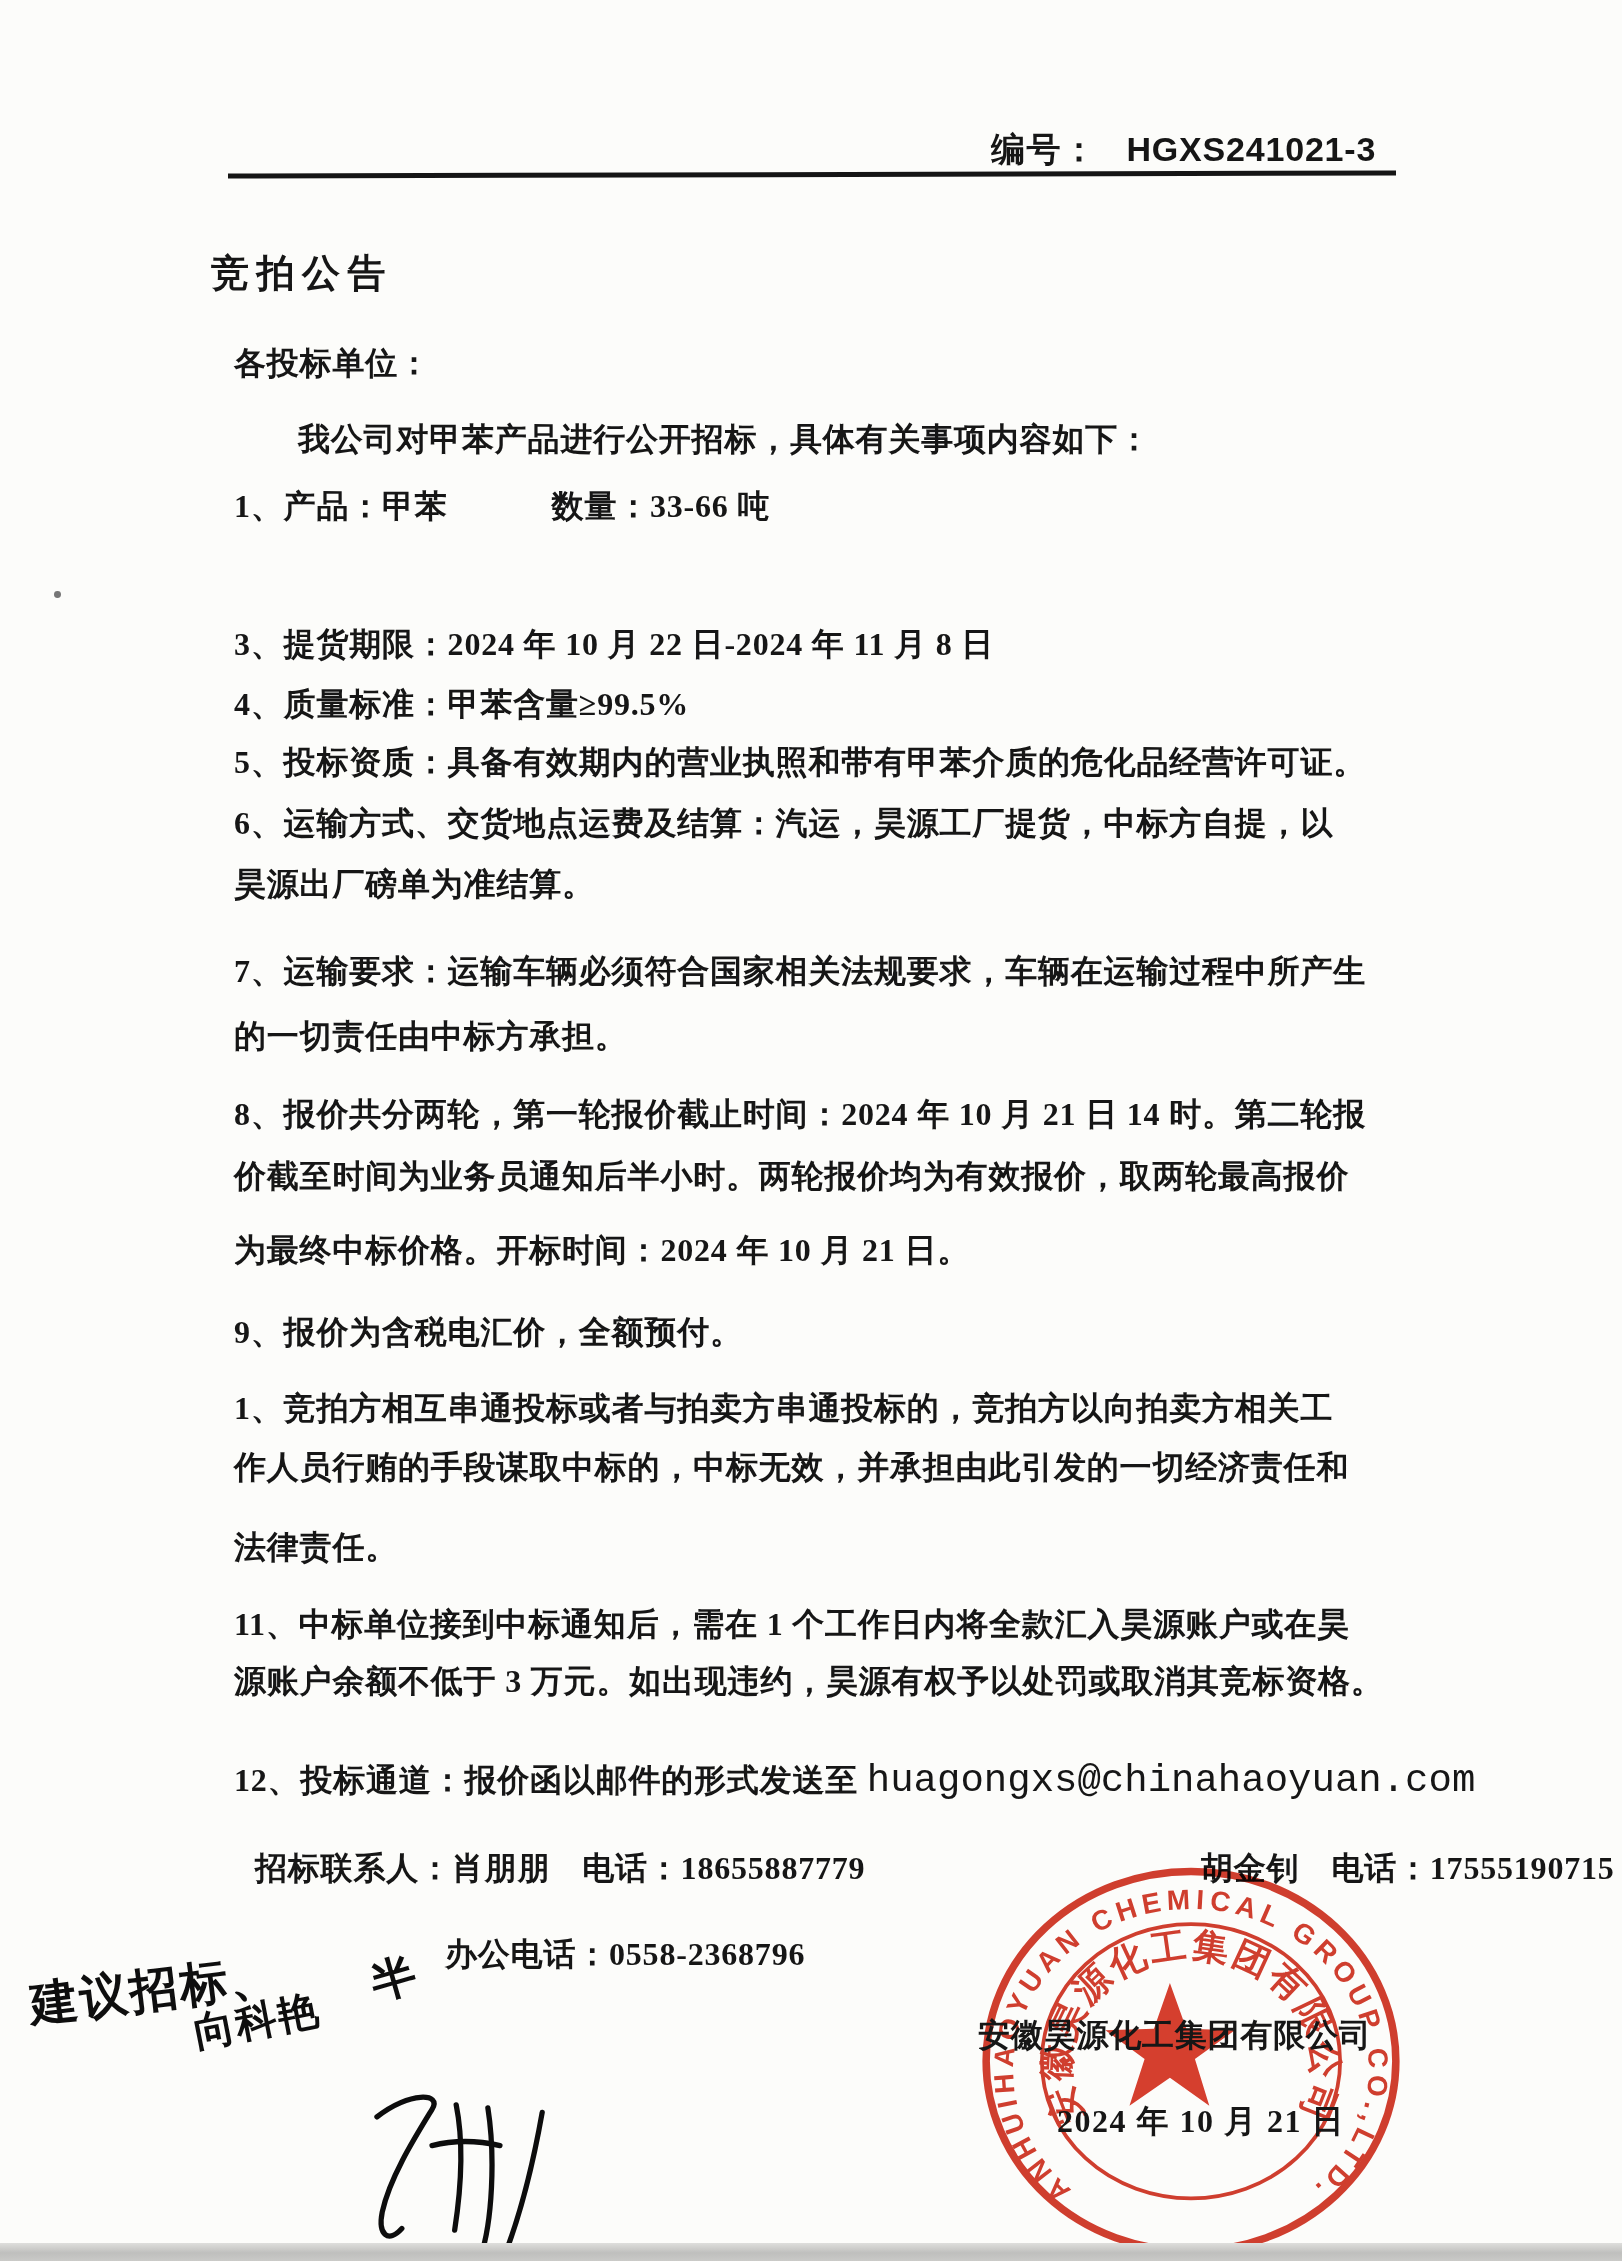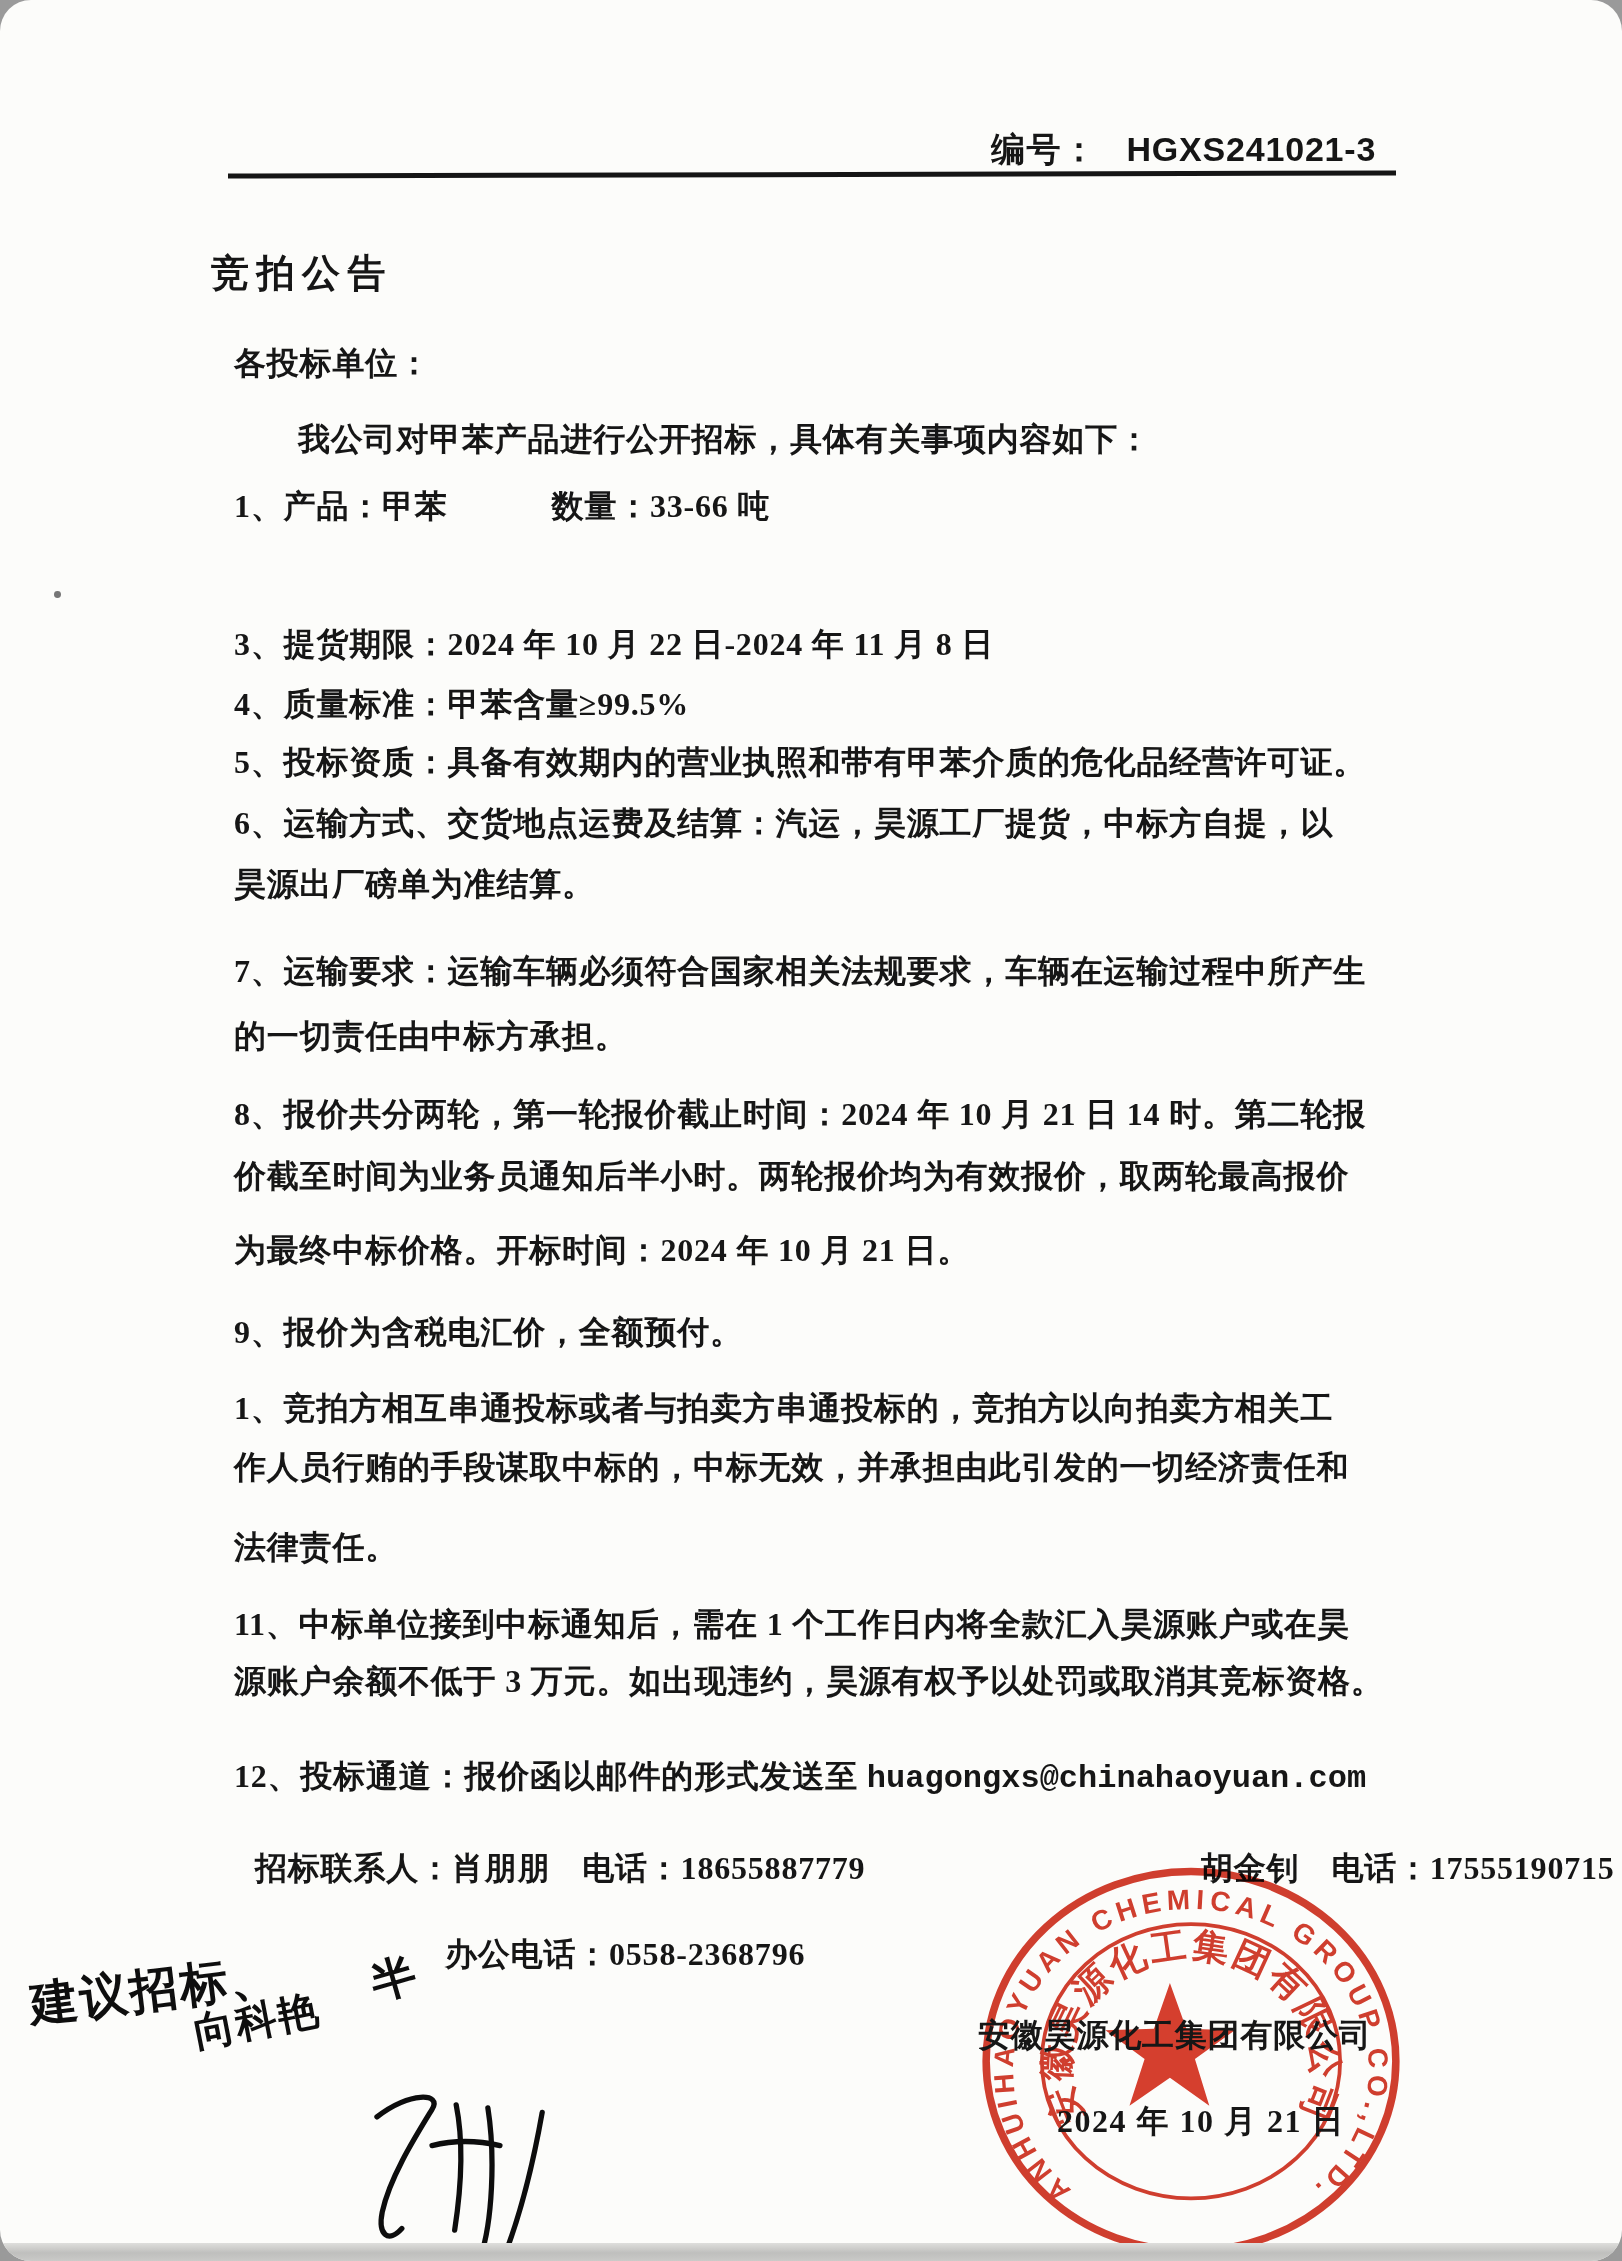--- a/index.html
+++ b/index.html
@@ -4,21 +4,20 @@
 <style>
   html,body { margin:0; padding:0; background:#9a9a9a; }
   .page {
     position:relative;
     width:1622px; height:2261px;
     margin:0 auto;
     background:#fcfcfa;
     overflow:hidden;
     font-family:"Liberation Serif","DejaVu Serif",serif;
     color:#161616;
-    border-radius:31px;
   }
   
   .docno {
     position:absolute; left:991px; top:127px;
     font-size:34px; font-weight:700; letter-spacing:1.5px;
     white-space:pre;
   }
   .docno .code {
     font-family:"Liberation Sans","DejaVu Sans",sans-serif;
     font-weight:700; margin-left:29px; letter-spacing:0.8px;
@@ -36,21 +35,21 @@
   
   .ln {
     position:absolute; left:234px;
     font-size:32px; font-weight:600; letter-spacing:0.8px;
     white-space:pre; line-height:1.3;
   }
   .indent { left:298px; }
   .qty-gap { display:inline-block; width:104px; }
   .email {
     font-family:"Liberation Mono","DejaVu Sans Mono",monospace;
-    font-weight:700; font-size:32px; letter-spacing:0;
+    font-weight:400; font-size:39px; letter-spacing:0;
   }
   .phone-gap { display:inline-block; width:32px; }
   
   .contact-left  { left:255px; }
   .contact-right { position:absolute; left:946px; top:0; white-space:pre; }
   .office { left:445px; }
   
   .hw {
     position:absolute;
     font-family:"DejaVu Sans",sans-serif;

